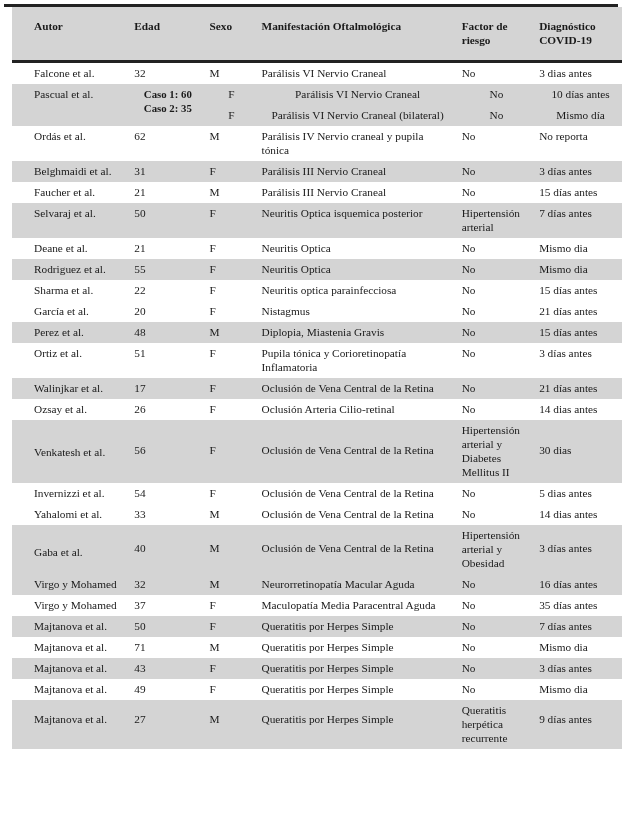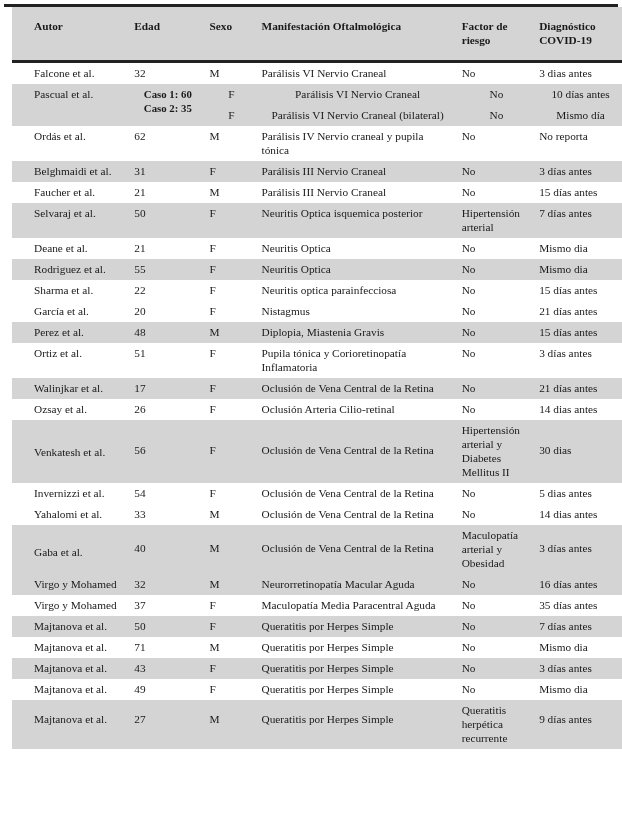--- a/index.html
+++ b/index.html
@@ -187,21 +187,21 @@
         <td class="c3">M</td>
         <td class="c4">Oclusión de Vena Central de la Retina</td>
         <td class="c5">No</td>
         <td class="c6">14 dias antes</td>
       </tr>
       <tr class="shade mid">
         <td class="c1" style="padding-top: 8px;">Gaba et al.</td>
         <td class="c2" style="padding-top: 0px;">40</td>
         <td class="c3" style="padding-top: 0px;">M</td>
         <td class="c4" style="padding-top: 0px;">Oclusión de Vena Central de la Retina</td>
-        <td class="c5">Maculopatía arterial y Obesidad</td>
+        <td class="c5">Hipertensión arterial y Obesidad</td>
         <td class="c6" style="padding-top: 0px;">3 días antes</td>
       </tr>
       <tr class="shade">
         <td class="c1">Virgo y Mohamed</td>
         <td class="c2">32</td>
         <td class="c3">M</td>
         <td class="c4">Neurorretinopatía Macular Aguda</td>
         <td class="c5">No</td>
         <td class="c6">16 días antes</td>
       </tr>

